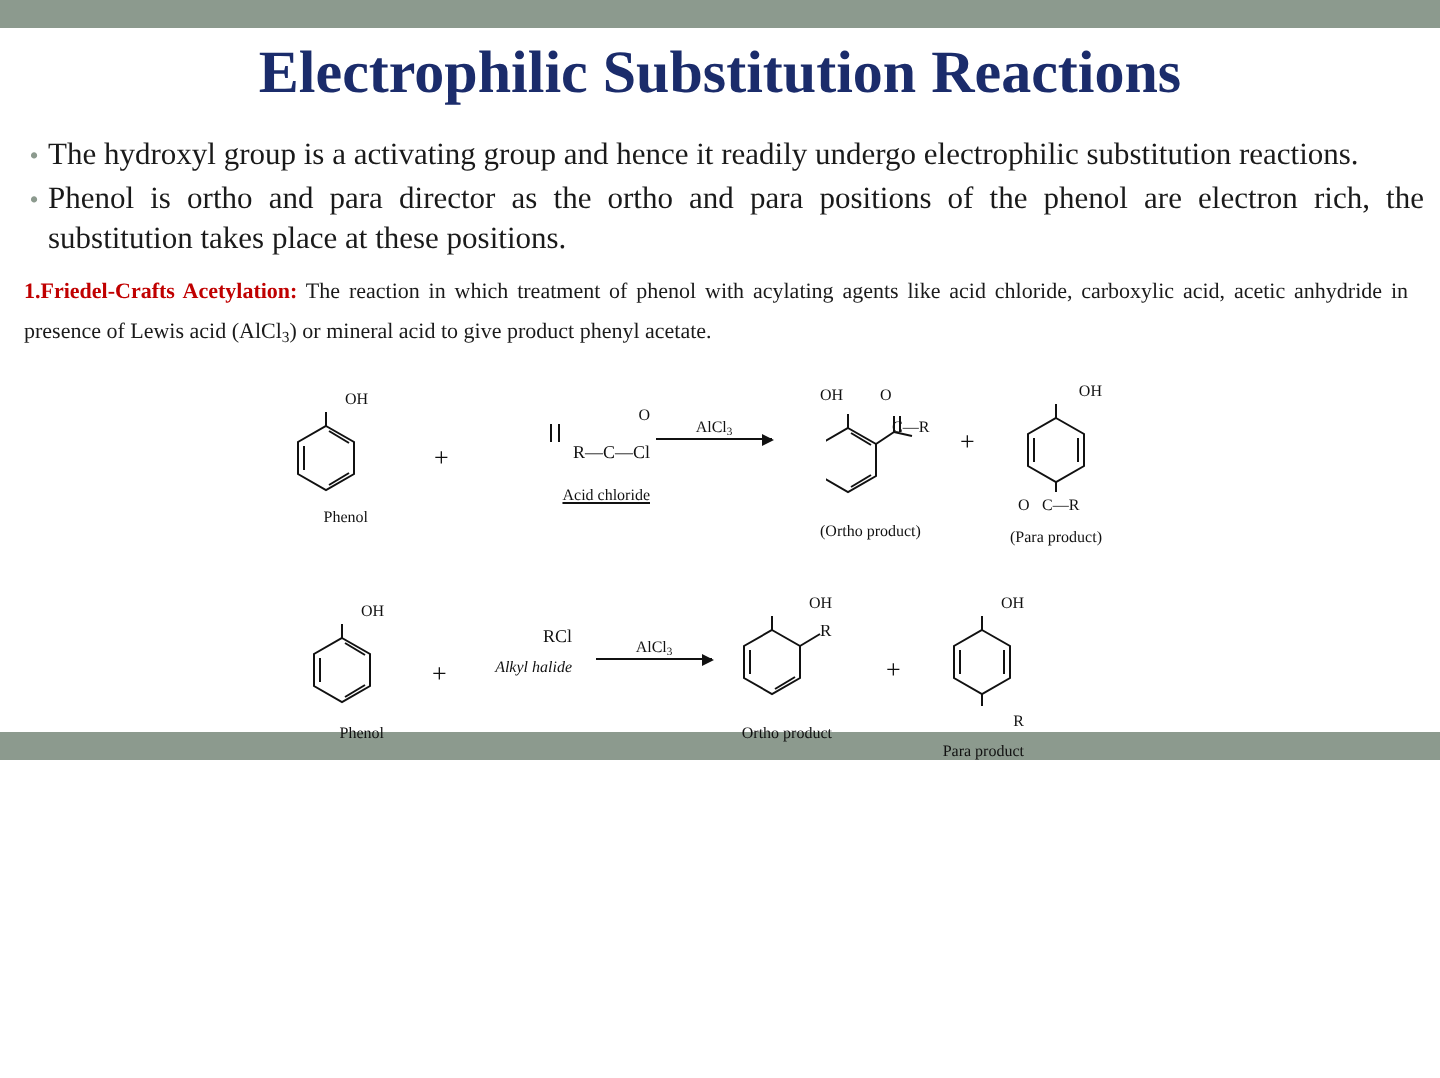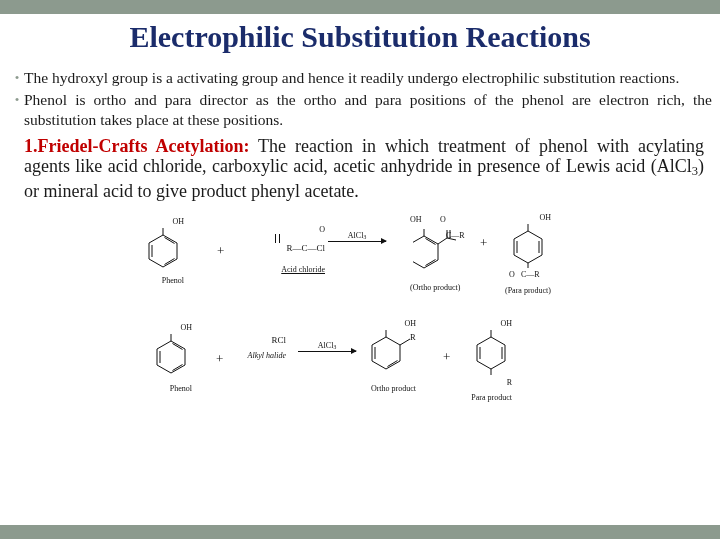--- a/index.html
+++ b/index.html
@@ -9,21 +9,21 @@
   body {
     width: 720px;
     height: 539px;
     background: #ffffff;
     font-family: "Liberation Serif", serif;
     overflow: hidden;
   }
   .slide {
     position: relative;
     width: 720px;
-    height: 539px;
+    height: 380px;
     background: #ffffff;
     box-sizing: border-box;
     padding-left: 12px;
   }
   .top-band {
     position: absolute;
     top: 0; left: 0;
     width: 720px;
     height: 14px;
     background: #8c9a8e;
@@ -67,25 +67,25 @@
     text-align: center;
   }
   .bullet-text {
     font-size: 15.5px;
     line-height: 20px;
     color: #1a1a1a;
     text-align: justify;
     flex: 1;
   }
   .para {
-    font-size: 18px;
+    font-size: 11px;
     line-height: 20px;
     color: #1a1a1a;
     text-align: justify;
-    margin: 6px 0 0 12px;
+    margin: 6px 0 0 0;
     padding: 0 8px 0 2px;
   }
   .head-red {
     color: #c00000;
     font-weight: bold;
   }
   .head-green {
     color: #1a8f3c;
     font-weight: bold;
   }

